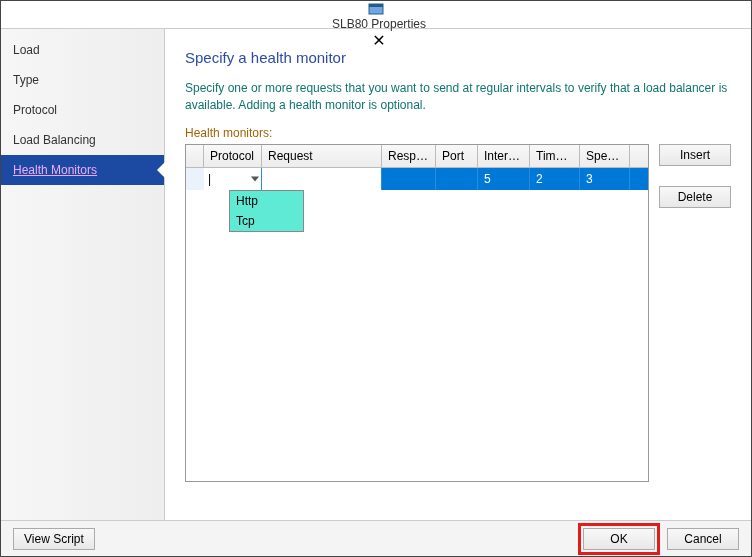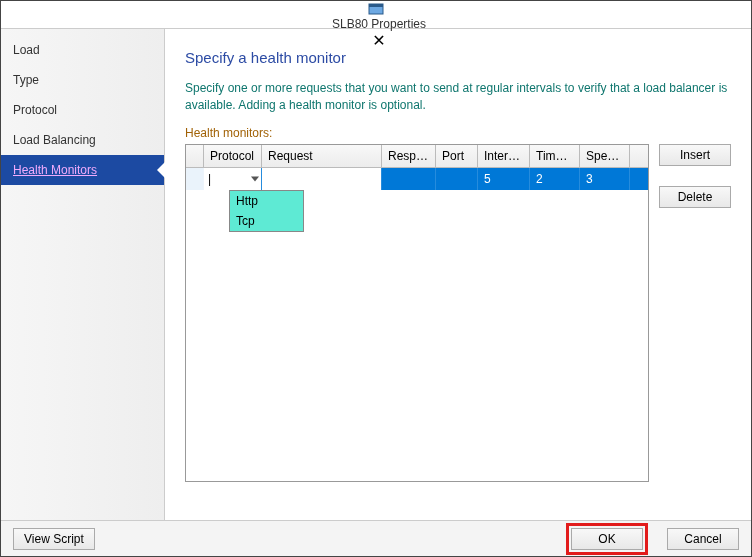--- a/index.html
+++ b/index.html
@@ -47,21 +47,21 @@
 .proto-edit .dd { position: absolute; right: 2px; top: 50%; transform: translateY(-50%); width: 0; height: 0; border-left: 4px solid transparent; border-right: 4px solid transparent; border-top: 5px solid #555; }
 .req-edit { background: #fff; width: 100%; height: 100%; }
 .dropdown { position: absolute; left: 19px; top: 45px; width: 75px; background: #5eead4; border: 1px solid #888; font-size: 12px; z-index: 5; margin-left: 24px; }
 .dropdown .opt { padding: 3px 6px; cursor: pointer; }
 
 .side-btns { width: 72px; display: flex; flex-direction: column; gap: 20px; }
 .side-btns button { height: 22px; font-size: 12px; background: linear-gradient(#f8f8f8,#e8e8e8); border: 1px solid #aaa; cursor: pointer; padding: 0; }
 
 .footer { position: absolute; bottom: 0; left: 0; right: 0; height: 36px; display: flex; align-items: center; padding: 0 12px; background: #f4f4f4; border-top: 1px solid #ccc; }
 .footer .spacer { flex: 1; }
-.footer button { height: 22px; min-width: 72px; font-size: 12px; background: linear-gradient(#f8f8f8,#e8e8e8); border: 1px solid #aaa; margin-left: 24px; cursor: pointer; padding: 0 10px; }
+.footer button { height: 22px; min-width: 72px; font-size: 12px; background: linear-gradient(#f8f8f8,#e8e8e8); border: 1px solid #aaa; margin-left: 12px; cursor: pointer; padding: 0 10px; }
 .footer .hl { outline: 3px solid #e21b1b; outline-offset: 2px; }
 .footer .view-script { margin-left: 0; }
 </style>
 </head>
 <body>
 
 <div class="window">
 
   <div class="titlebar">
     <span class="icon">

